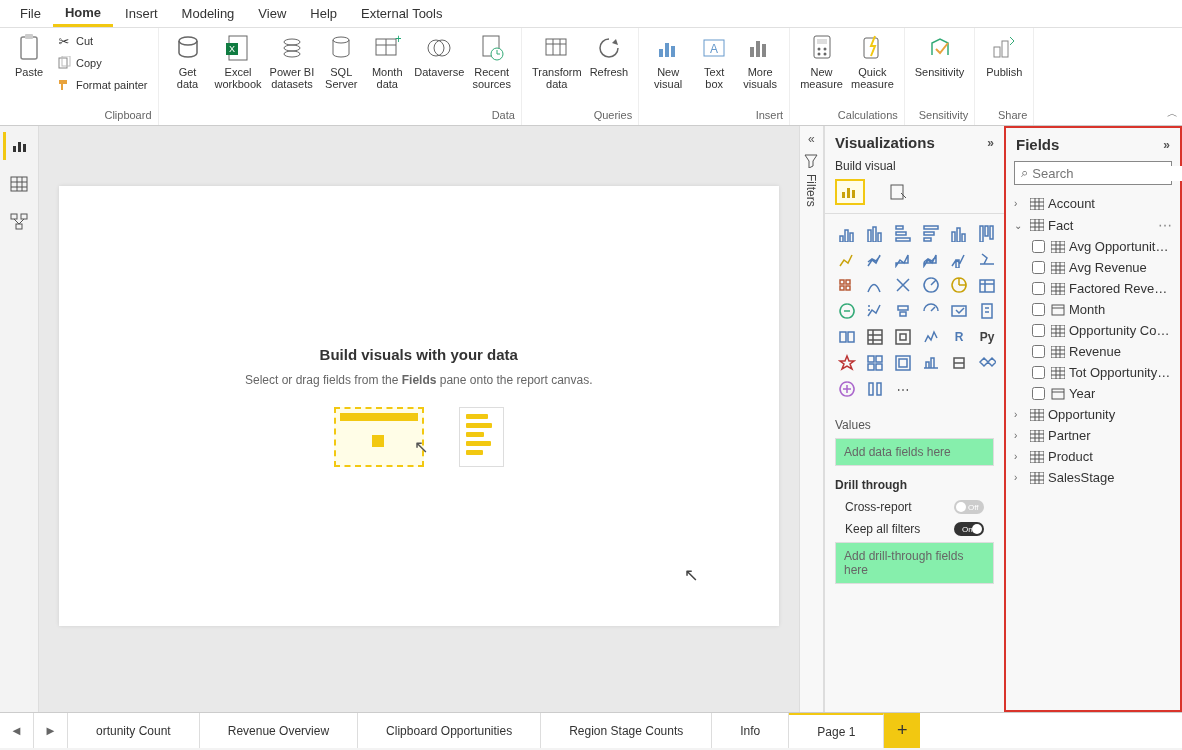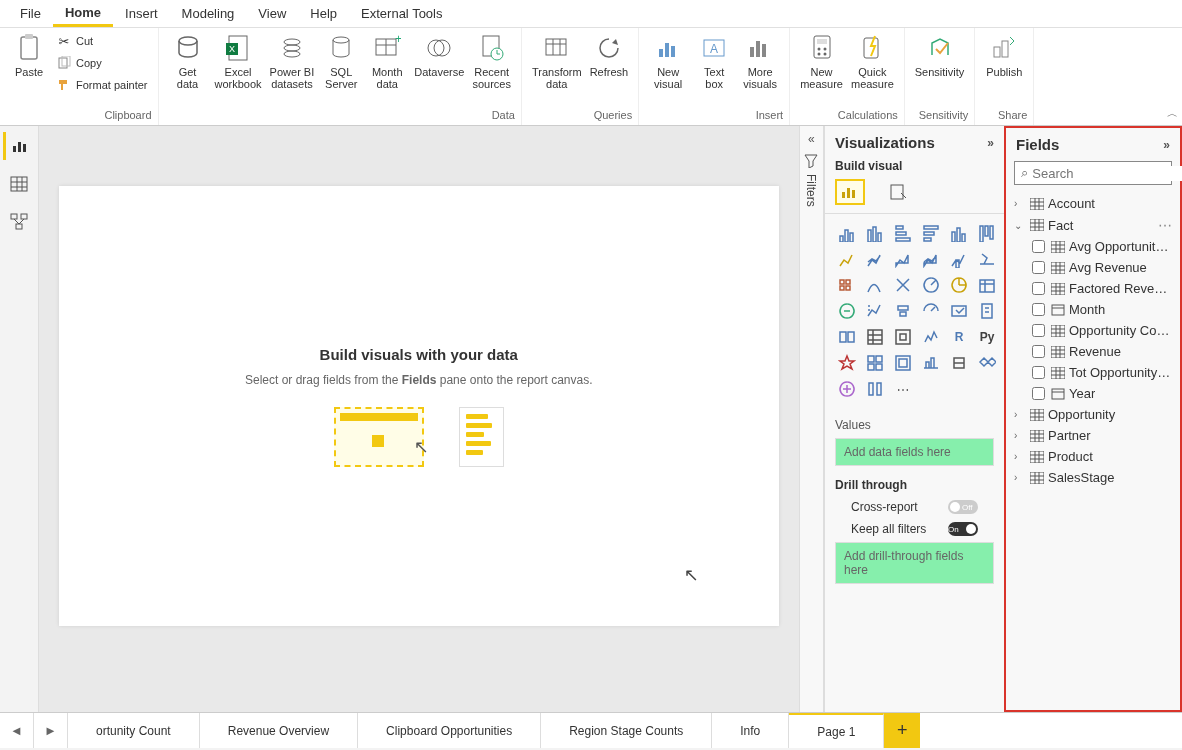--- a/index.html
+++ b/index.html
@@ -34,35 +34,35 @@
 .illus .box2 { width:45px; height:60px; border:1px solid #ddd; background:#fff; padding:6px; display:flex; flex-direction:column; gap:4px; }
 .illus .box2 div { height:5px; background:#f2c811; border-radius:1px; }
 .illus .box2 div:nth-child(1){width:70%} .illus .box2 div:nth-child(2){width:85%} .illus .box2 div:nth-child(3){width:60%} .illus .box2 div:nth-child(4){width:80%} .illus .box2 div:nth-child(5){width:55%}
 .cursor-ico { font-size:18px; color:#555; position:relative; left:-20px; top:10px; }
 .filters-strip { width: 26px; background:#f8f8f8; border-left:1px solid #ddd; border-right:1px solid #ddd; display:flex; flex-direction:column; align-items:center; padding-top:6px; }
 .filters-strip .vtext { writing-mode: vertical-rl; font-size:12px; color:#444; margin-top:6px; }
 .pane { background:#f8f8f8; border-left:1px solid #ddd; display:flex; flex-direction:column; }
 .pane.viz { width: 180px; }
 .pane.fields { width: 178px; border: 2px solid #d9342b; }
 .pane-hdr { display:flex; justify-content:space-between; align-items:center; padding:8px 10px; font-size:15px; font-weight:600; }
-.pane-sub { padding: 0 10px 6px 10px; font-size:12px; font-weight:700; color:#333; }
+.pane-sub { padding: 0 10px 6px 10px; font-size:12px; font-weight:400; color:#333; }
 .build-tabs { display:flex; gap:18px; padding:0 10px 8px 10px; border-bottom:1px solid #ddd; }
 .build-tab { width:30px; height:26px; display:flex; align-items:center; justify-content:center; cursor:pointer; }
 .build-tab.active { border:2px solid #f2c811; background:#fffde7; }
 .viz-grid { display:grid; grid-template-columns: repeat(6, 24px); gap:4px 4px; padding:8px 10px; }
 .viz-grid .v { width:24px; height:22px; display:flex; align-items:center; justify-content:center; cursor:pointer; border:1px solid transparent; }
 .section-lbl { padding:10px 10px 4px 10px; font-size:12px; color:#555; }
 .dropwell { margin:2px 10px; background:#86efac; border:1px solid #ddd; padding:6px 8px; font-size:12px; color:#666; }
-.drill-row { display:flex; justify-content:space-between; align-items:center; padding:4px 26px; font-size:12px; }
+.drill-row { display:flex; justify-content:space-between; align-items:center; padding:4px 20px; font-size:12px; }
 .toggle { width:30px; height:14px; border-radius:7px; background:#ccc; position:relative; font-size:8px; color:#fff; display:flex; align-items:center; }
 .toggle.off::after { content:""; width:10px; height:10px; border-radius:50%; background:#fff; position:absolute; left:2px; }
 .toggle.off span { margin-left:14px; }
 .toggle.on { background:#333; }
 .toggle.on::after { content:""; width:10px; height:10px; border-radius:50%; background:#fff; position:absolute; right:2px; }
-.toggle.on span { margin-left:0; }
+.toggle.on span { margin-left:8px; }
 .search { margin:0 8px 8px 8px; display:flex; align-items:center; background:#fff; border:1px solid #888; padding:3px 6px; }
 .search input { border:none; outline:none; flex:1; font-size:13px; }
 .tree { padding:0 4px; font-size:13px; overflow-y:auto; }
 .tree .node { display:flex; align-items:center; padding:3px 4px; cursor:pointer; gap:4px; white-space:nowrap; overflow:hidden; text-overflow:ellipsis; }
 .tree .node .chev { width:12px; color:#666; font-size:10px; }
 .tree .node.child { padding-left: 22px; }
 .tree .node.child input { margin-right:2px; }
 .tree .more { color:#888; font-size:14px; margin-left:auto; }
 .tabsbar { height:36px; background:#fff; border-top:1px solid #ccc; display:flex; align-items:stretch; }
 .tabsbar .nav { width:34px; display:flex; align-items:center; justify-content:center; border-right:1px solid #ddd; cursor:pointer; color:#666; }

